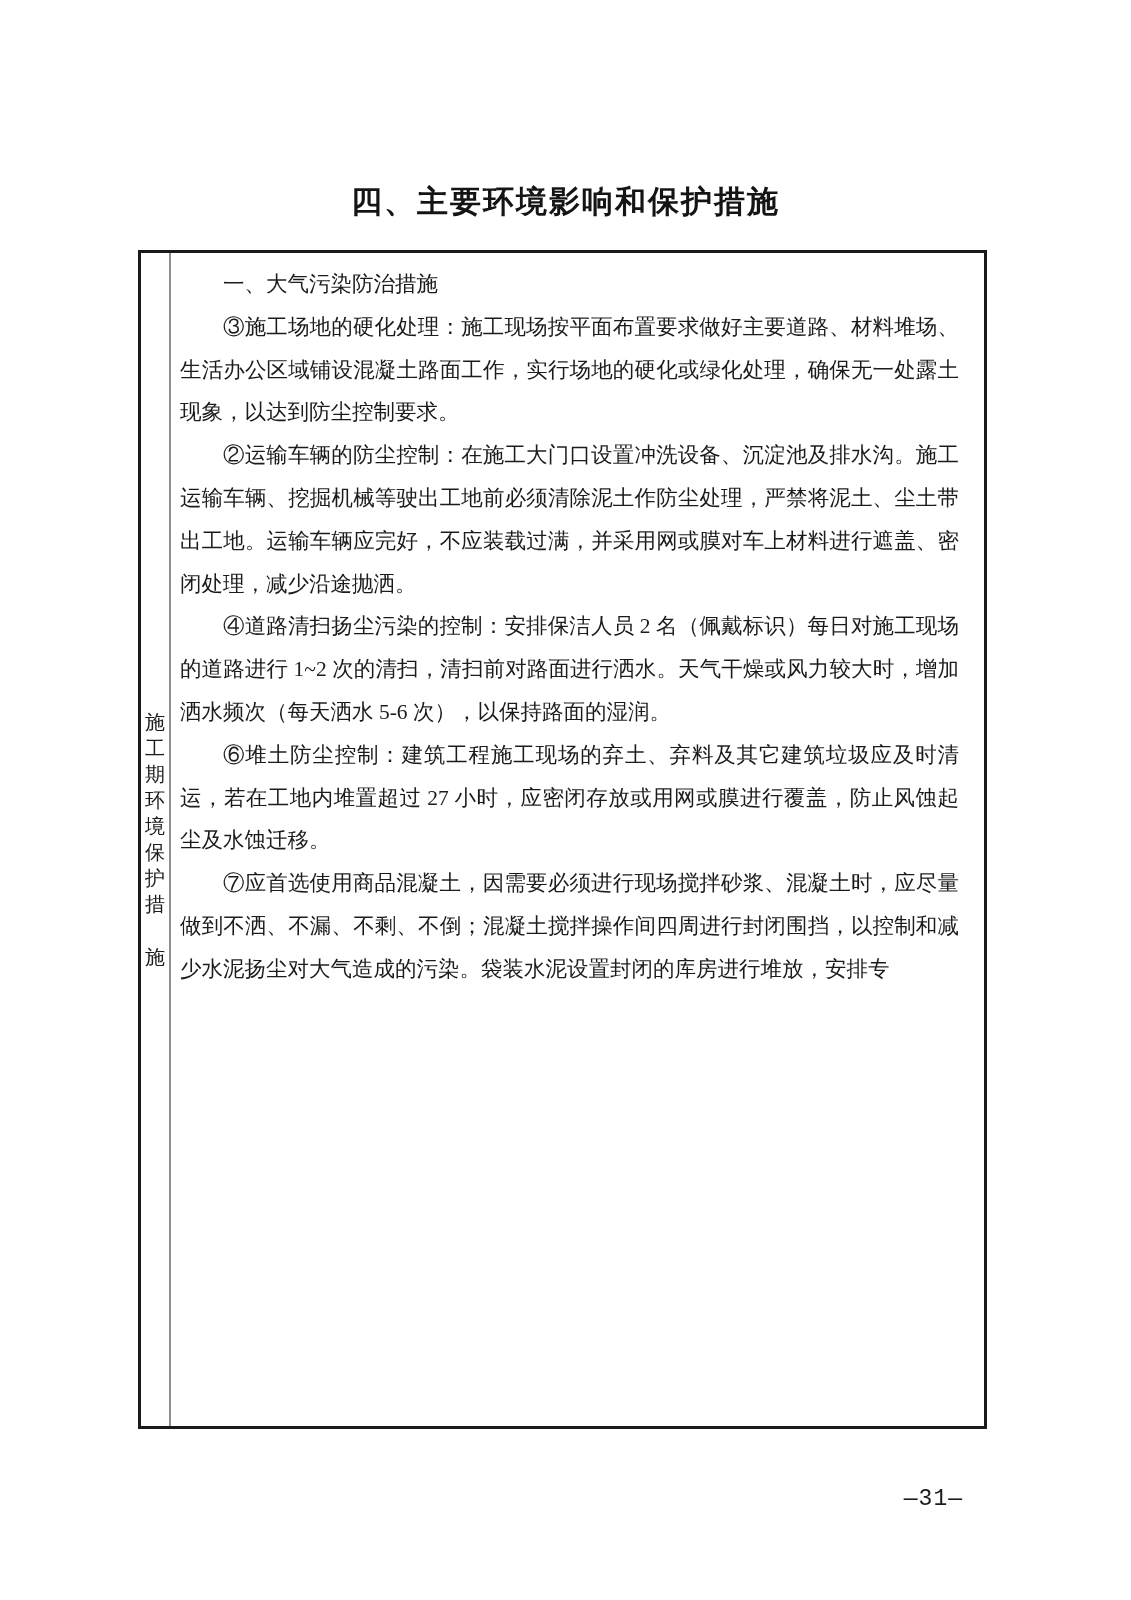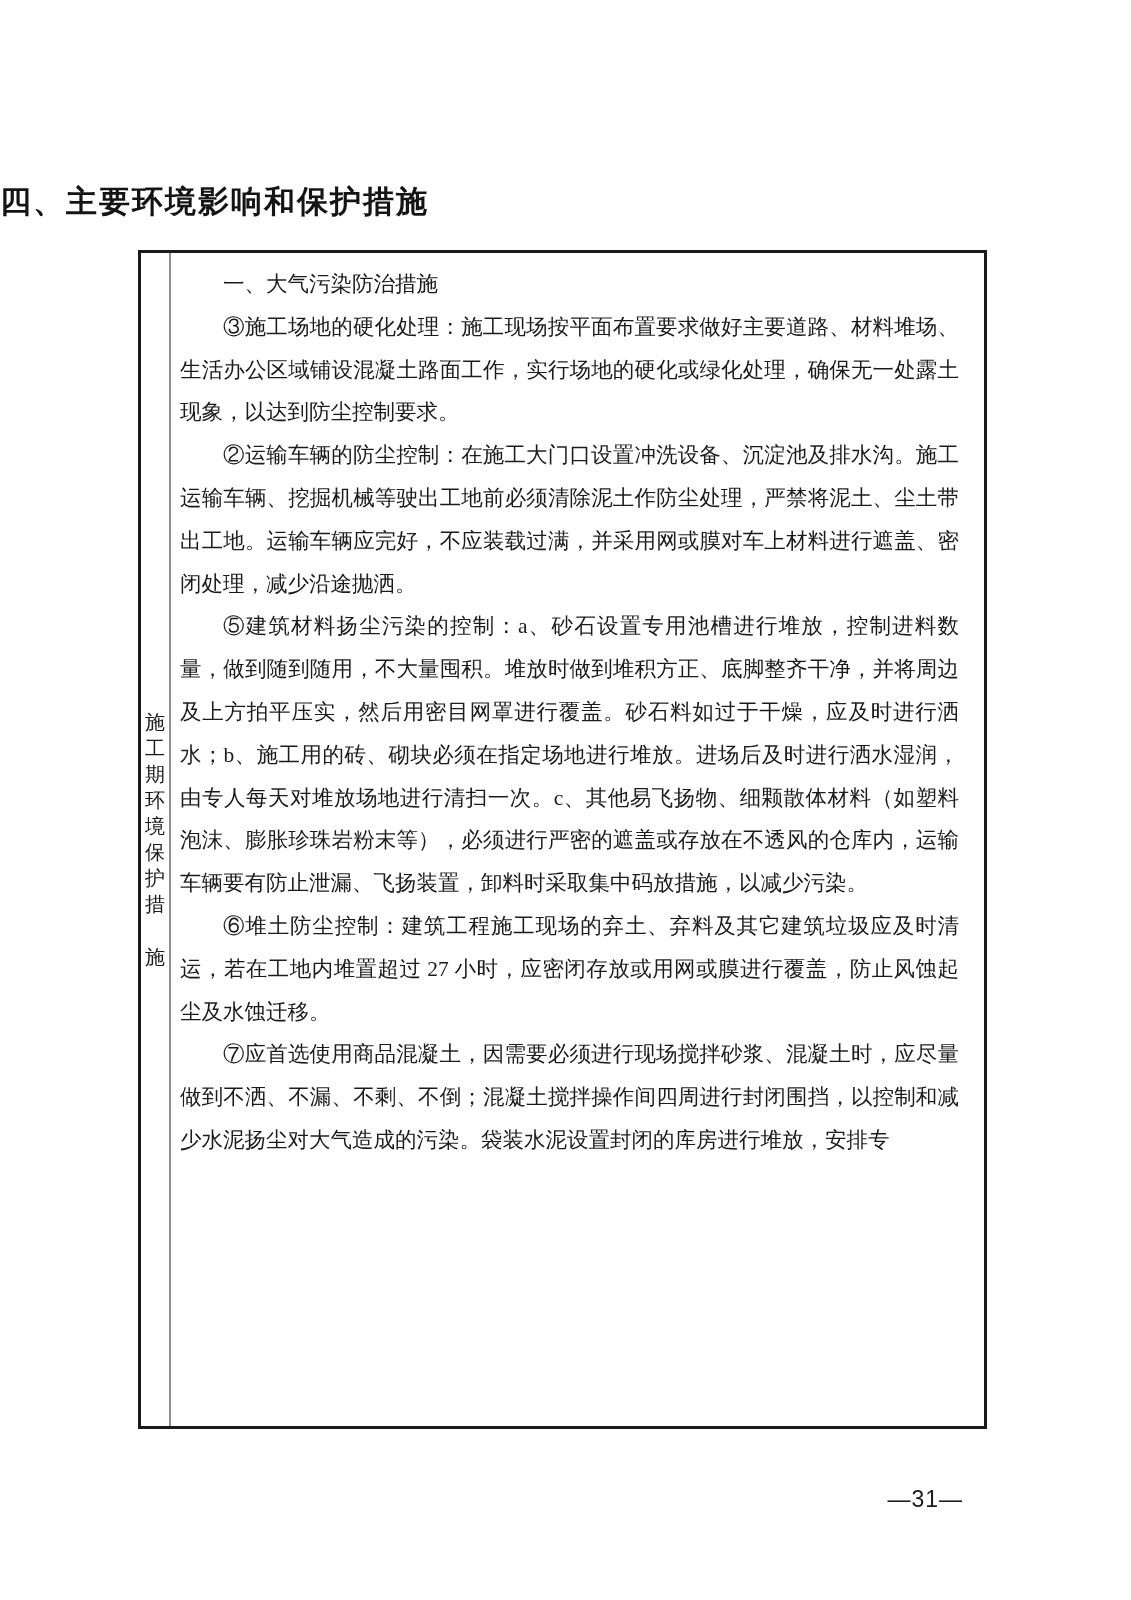--- a/index.html
+++ b/index.html
@@ -15,20 +15,21 @@
     overflow: hidden;
     font-family: "Liberation Serif", serif;
     color: #1b1b1b;
   }
   .doc-title {
     position: absolute;
     top: 181px;
     left: 0;
     width: 100%;
     margin: 0;
+    text-align: center;
     font-family: "Liberation Sans", sans-serif;
     font-weight: 700;
     font-size: 31px;
     letter-spacing: 2px;
     color: #141414;
   }
   .doc-table {
     position: absolute;
     left: 138px;
     top: 250px;
@@ -73,21 +74,21 @@
     word-break: break-all;
     color: #1b1b1b;
   }
   .page-number {
     position: absolute;
     top: 1486px;
     right: 168px;
     font-size: 23px;
     letter-spacing: 1px;
     color: #1b1b1b;
-    font-family: Liberation Sans, sans-serif;
+    font-family: Liberation Mono, monospace;
   }
 </style>
 </head>
 <body>
 
 <div class="page">
 
   <h1 class="doc-title">四、主要环境影响和保护措施</h1>
 
   <div class="doc-table">
@@ -101,21 +102,21 @@
         <span>保</span>
         <span>护</span>
         <span>措</span>
         <span class="last-gap">施</span>
       </div>
 
     <div class="row-content-cell" id="paras">
         <p>一、大气污染防治措施</p>
         <p>③施工场地的硬化处理：施工现场按平面布置要求做好主要道路、材料堆场、生活办公区域铺设混凝土路面工作，实行场地的硬化或绿化处理，确保无一处露土现象，以达到防尘控制要求。</p>
         <p>②运输车辆的防尘控制：在施工大门口设置冲洗设备、沉淀池及排水沟。施工运输车辆、挖掘机械等驶出工地前必须清除泥土作防尘处理，严禁将泥土、尘土带出工地。运输车辆应完好，不应装载过满，并采用网或膜对车上材料进行遮盖、密闭处理，减少沿途抛洒。</p>
-        <p>⑤建筑材料扬尘污染的控制：a、砂石设置专用池槽进行堆放，控制进料数量，做到随到随用，不大量囤积。堆放时做到堆积方正、底脚整齐干净，并将周边及上方拍平压实，然后用密目网罩进行覆盖。砂石料如过于干燥，应及时进行洒水；b、施工用的砖、砌块必须在指定场地进行堆放。进场后及时进行洒水湿润，由专人每天对堆放场地进行清扫一次。c、其他易飞扬物、细颗散体材料（如塑料泡沫、膨胀珍珠岩粉末等），必须进行严密的遮盖或存放在不透风的仓库内，运输车辆要有防止泄漏、飞扬装置，卸料时采取集中码放措施，以减少污染。</p>
+        <p>④道路清扫扬尘污染的控制：安排保洁人员 2 名（佩戴标识）每日对施工现场的道路进行 1~2 次的清扫，清扫前对路面进行洒水。天气干燥或风力较大时，增加洒水频次（每天洒水 5-6 次），以保持路面的湿润。</p>
         <p>⑥堆土防尘控制：建筑工程施工现场的弃土、弃料及其它建筑垃圾应及时清运，若在工地内堆置超过 27 小时，应密闭存放或用网或膜进行覆盖，防止风蚀起尘及水蚀迁移。</p>
         <p>⑦应首选使用商品混凝土，因需要必须进行现场搅拌砂浆、混凝土时，应尽量做到不洒、不漏、不剩、不倒；混凝土搅拌操作间四周进行封闭围挡，以控制和减少水泥扬尘对大气造成的污染。袋装水泥设置封闭的库房进行堆放，安排专</p>
       </div>
 
   </div>
 
   <div class="page-number">—31—</div>
 
 </div>
 

